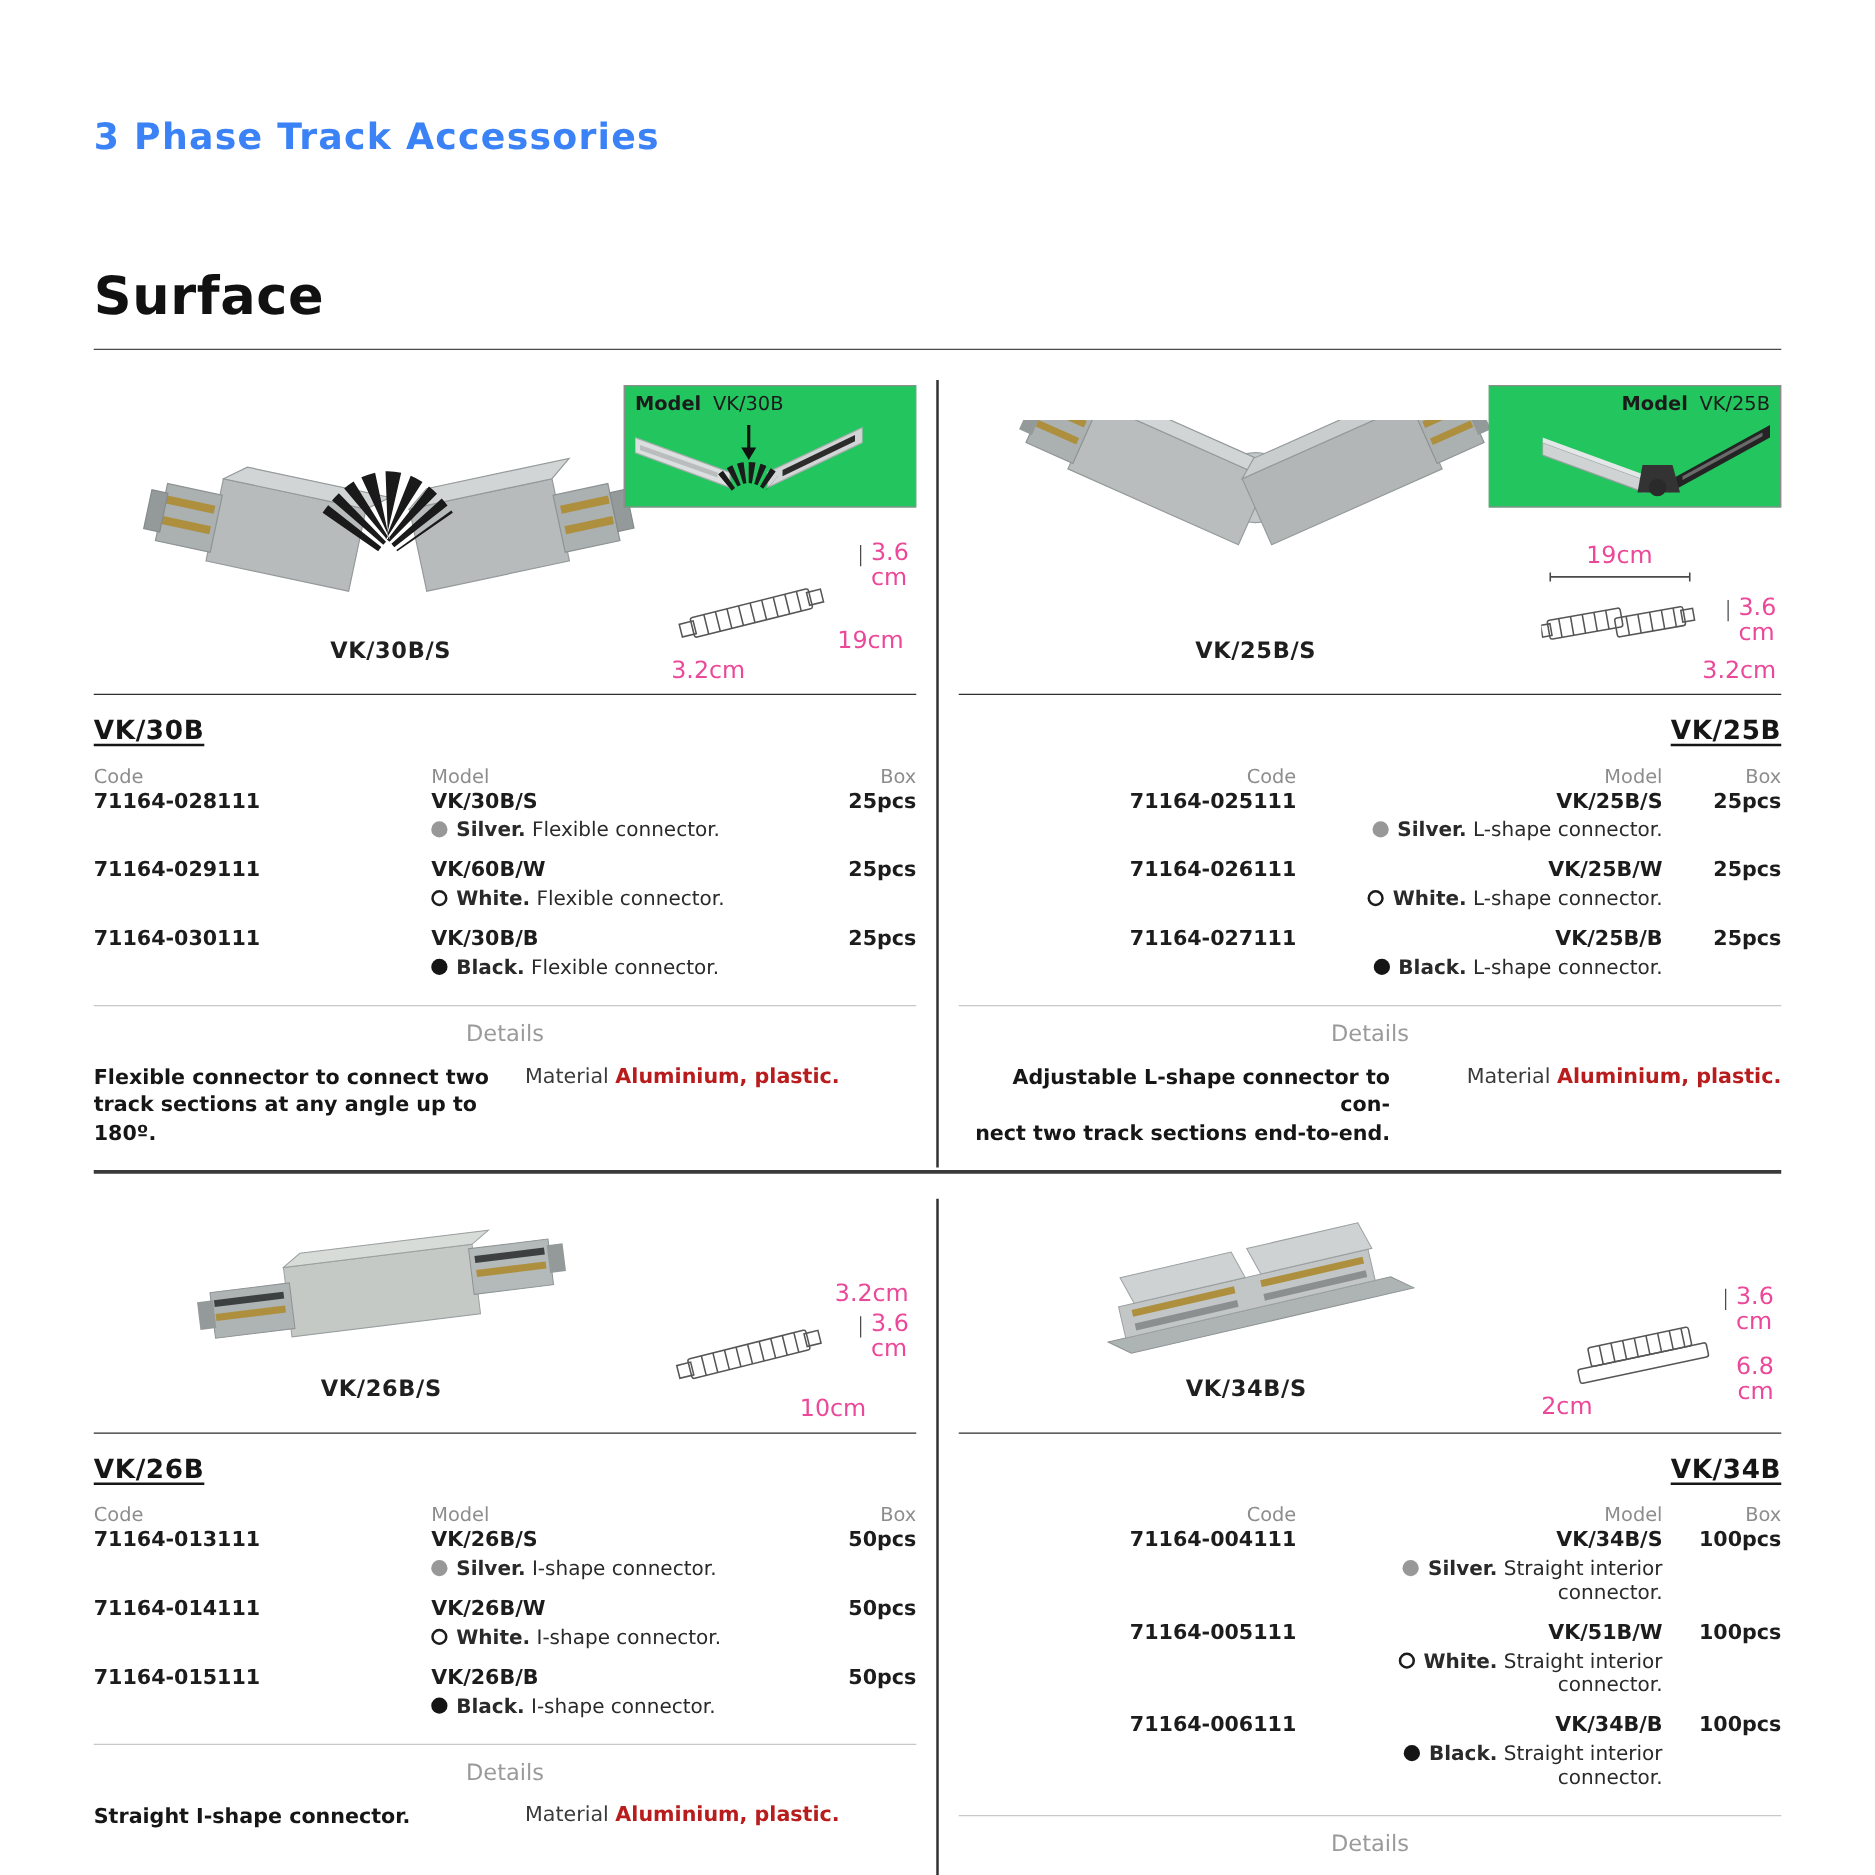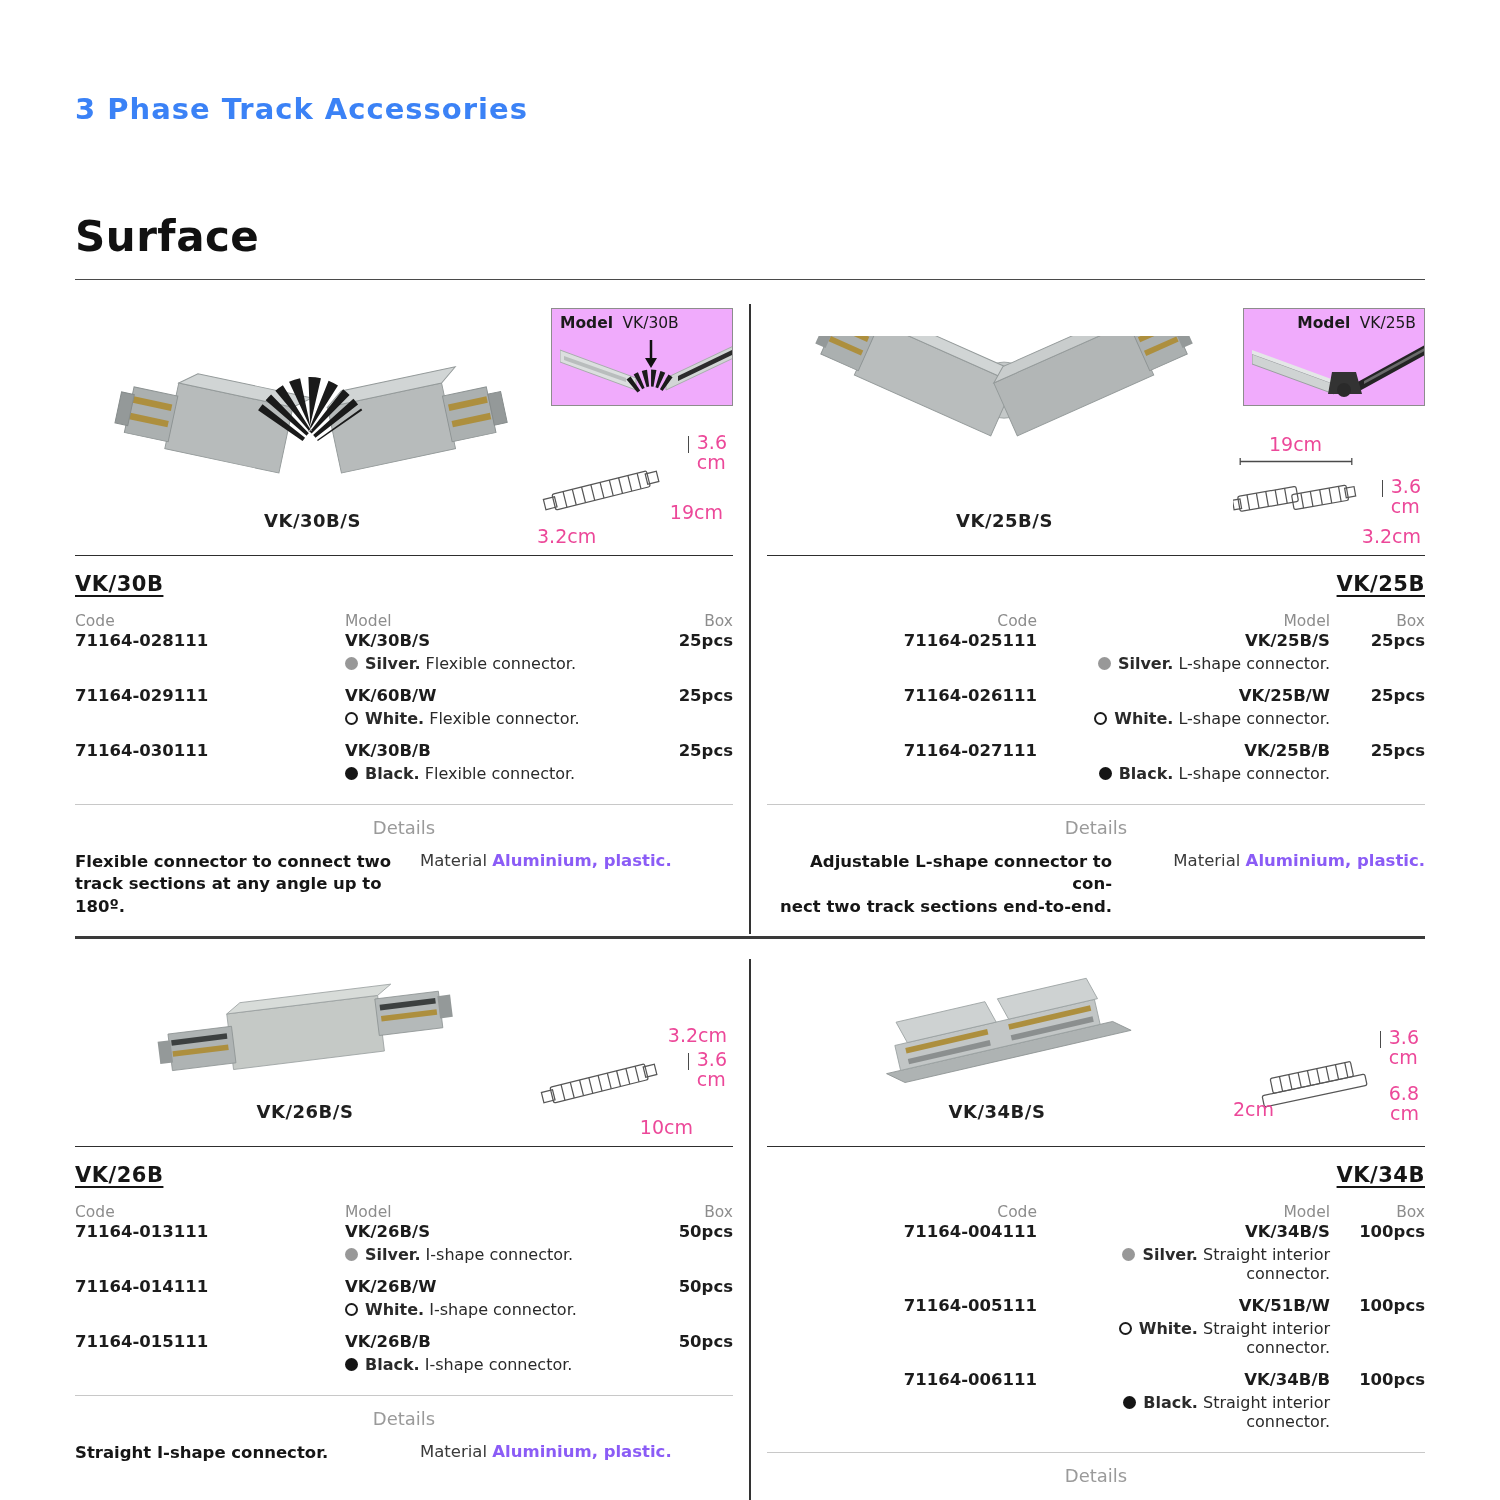--- a/index.html
+++ b/index.html
@@ -27,22 +27,22 @@
   .product-area.short { height:188px; }
 
   .figure { position:absolute; left:25px; top:32px; width:425px; height:168px; }
   .figure svg { width:100%; height:100%; }
   .short .figure { left:60px; top:8px; width:340px; height:128px; }
 
   .caption { position:absolute; left:25px; top:206px; width:425px; text-align:center;
              font-weight:bold; font-size:18px; color:#1f1f1f; letter-spacing:0.5px; }
   .short .caption { left:60px; top:142px; width:340px; }
 
-  .model-box { position:absolute; right:0; top:4px; width:182px; height:98px;
-               border:1px solid #8d8d8d; background:#f0abfc; padding:5px 8px 4px 8px; overflow:hidden; }
+  .model-box { position:absolute; right:0; top:4px; width:234px; height:98px;
+               border:1px solid #8d8d8d; background:#22c55e; padding:5px 8px 4px 8px; overflow:hidden; }
   .mb-label { font-size:15.5px; color:#1b1b1b; }
   .mb-label b { margin-right:4px; }
   .model-box svg { width:182px; height:64px; margin-top:2px; }
 
   .dim-group { position:absolute; right:4px; bottom:8px; width:192px; height:114px; font-size:19px; color:#ec4899; } 
   .dim-group .sketch { position:absolute; width:124px; height:62px; }
   .d-h { position:absolute; line-height:1.05; text-align:left; }
   .d-h::before { content:""; position:absolute; left:-9px; top:3px; width:1px; height:17px; background:#4a4a4a; }
   .d-len, .d-w { position:absolute; white-space:nowrap; }
   .d-len.two { line-height:1.05; white-space:normal;margin-top:28px; }
@@ -61,21 +61,21 @@
   .q2 .d-w   { right:0; bottom:0; }
 
   .q3 .d-w   { right:2px; top:0; }
   .q3 .d-h   { right:2px; top:26px; }
   .q3 .sketch{ left:0; top:28px; }
   .q3 .d-len { right:36px; bottom:0; }
 
   .q4 .d-h   { right:2px; top:4px; }
   .q4 .sketch{ left:22px; top:28px; }
   .q4 .d-len { right:2px; bottom:14px; }
-  .q4 .d-w   { left:4px; bottom:18px; }
+  .q4 .d-w   { left:4px; bottom:2px; }
 
   
   .table-block { padding-top:16px; border-bottom:1px solid #c8c8c8; padding-bottom:8px; }
   .prod-heading { font-size:21px; font-weight:bold; color:#161616; letter-spacing:0.5px;
                   text-decoration:underline; text-underline-offset:4px; text-decoration-thickness:2px;
                   margin-bottom:16px; }
   .t-header, .t-row { display:grid; grid-template-columns:270px 1fr 95px; }
   .t-header { font-size:15.5px; color:#8d8d8d; margin-bottom:1px; }
   .t-row { margin-bottom:13px; font-size:16.5px; }
   .right { text-align:right; }
@@ -85,21 +85,21 @@
   .color-line { display:block; margin-top:4px; font-size:16px; color:#2a2a2a; }
   .dot { display:inline-block; width:13px; height:13px; border-radius:50%; vertical-align:-1px; margin-right:7px; }
   .dot[data-dot="white"] { border:2px solid #1c1c1c; }
 
   
   .details { padding-top:12px; padding-bottom:16px; }
   .details-label { font-size:18px; color:#9a9a9a; margin-bottom:13px;text-align:center; }
   .details-body { display:grid; grid-template-columns:345px 1fr; }
   .details-desc { font-weight:bold; font-size:16.5px; line-height:1.35; color:#161616; }
   .details-material { font-size:16.5px; }
-  .details-material b { color:#8b5cf6;margin-top:16px; }
+  .details-material b { color:#b91c1c;margin-top:16px; }
   .mat-label { color:#3a3a3a;margin-top:36px; }
 </style>
 </head>
 <body>
 
 <div class="page">
 
   <div class="category">3 Phase Track Accessories</div>
   <div class="title">Surface</div>
   <div class="title-rule"></div>

